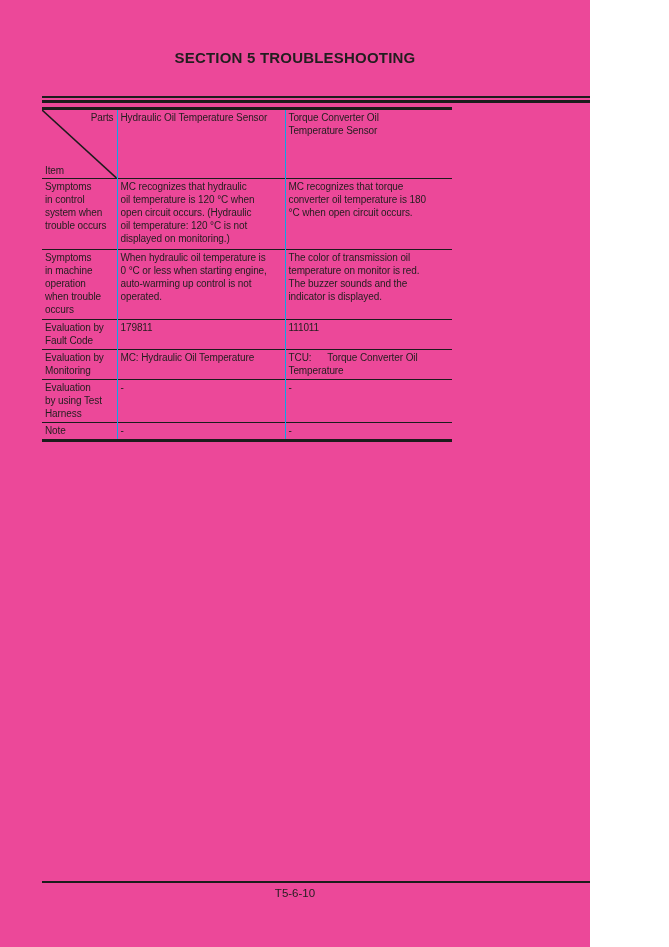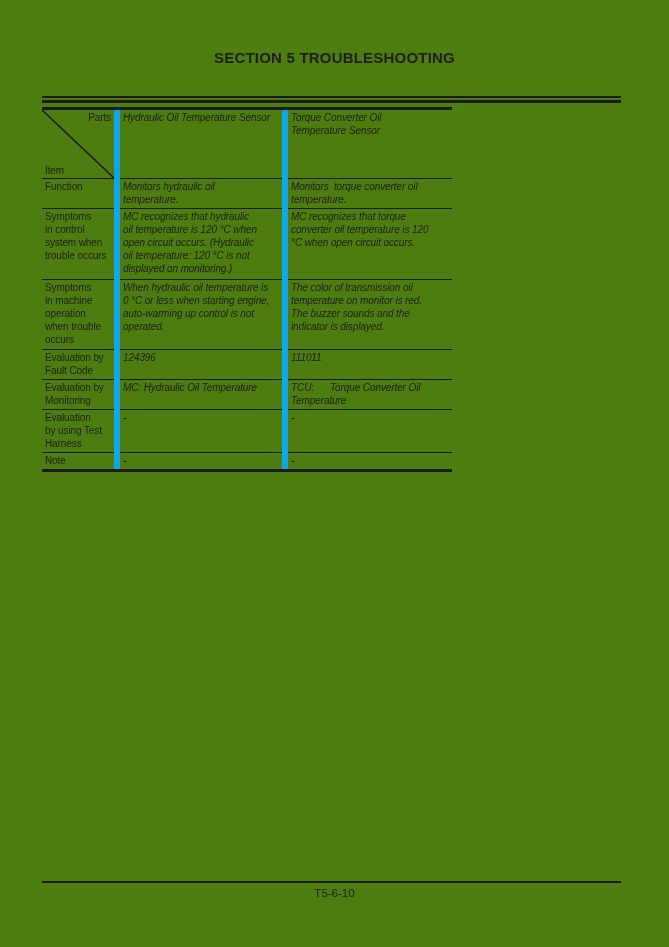--- a/index.html
+++ b/index.html
@@ -1,20 +1,20 @@
 <!DOCTYPE html>
 <html><head>
 <meta charset="utf-8">
 <style>
   html, body { margin: 0; padding: 0; background: #ffffff; }
   .page {
     position: relative;
-    width: 669px;
+    width: 590px;
     height: 947px;
-    background: #4d7c0f;
+    background: #ec4899;
     font-family: "Liberation Sans", sans-serif;
     color: #211e1e;
     overflow: hidden;
   }
   .doc-title {
     position: absolute;
     top: 49px; left: 0; width: 100%;
     text-align: center;
     font-weight: 700;
     font-size: 15px;
@@ -51,21 +51,21 @@
     letter-spacing: -0.1px;
   }
   table.ts td {
     vertical-align: top;
     padding: 1px 3px 2px 3px;
     box-sizing: border-box;
     white-space: pre-wrap;
     overflow: hidden;
   }
   table.ts tr + tr td { border-top: 1px solid #1c1c1c; }
-  table.ts td.v { border-left: 6px solid #0ea5e9; font-style: italic; }
+  table.ts td.v { border-left: 1px solid #0ea5e9; }
   tr.h-header  td { height: 43px; }
   tr.h-func    td { height: 27px; }
   tr.h-symctl  td { height: 71px; }
   tr.h-symmch  td { height: 70px; }
   tr.h-fault   td { height: 28px; }
   tr.h-mon     td { height: 29px; }
   tr.h-harn    td { height: 43px; margin-left: 29px; }
   tr.h-note    td { height: 14px; margin-left: 45px; }
   tr.h-desc    td { height: 87px; }
   td.corner { position: relative; padding: 0; }
@@ -108,40 +108,33 @@
               <line x1="0" y1="0" x2="75" y2="43" stroke="#1c1c1c" stroke-width="1.2"></line>
             </svg>
             <span class="corner-parts">Parts</span>
             <span class="corner-item">Item</span>
           </td>
           <td class="v">Hydraulic Oil Temperature Sensor</td>
           <td class="v">Torque Converter Oil
 Temperature Sensor</td>
         </tr>
 
-        <tr class="h-func">
-          <td>Function</td>
-          <td class="v">Monitors hydraulic oil
-temperature.</td>
-          <td class="v">Monitors  torque converter oil
-temperature.</td>
-        </tr>
 
         <tr class="h-symctl">
           <td>Symptoms
 in control
 system when
 trouble occurs</td>
           <td class="v">MC recognizes that hydraulic
 oil temperature is 120 °C when
 open circuit occurs. (Hydraulic
 oil temperature: 120 °C is not
 displayed on monitoring.)</td>
           <td class="v">MC recognizes that torque
-converter oil temperature is 120
+converter oil temperature is 180
 °C when open circuit occurs.</td>
         </tr>
 
         <tr class="h-symmch">
           <td>Symptoms
 in machine
 operation
 when trouble
 occurs</td>
           <td class="v">When hydraulic oil temperature is
@@ -150,21 +143,21 @@
 operated.</td>
           <td class="v">The color of transmission oil
 temperature on monitor is red.
 The buzzer sounds and the
 indicator is displayed.</td>
         </tr>
 
         <tr class="h-fault">
           <td>Evaluation by
 Fault Code</td>
-          <td class="v">124396</td>
+          <td class="v">179811</td>
           <td class="v">111011</td>
         </tr>
 
         <tr class="h-mon">
           <td>Evaluation by
 Monitoring</td>
           <td class="v">MC: Hydraulic Oil Temperature</td>
           <td class="v">TCU:      Torque Converter Oil
 Temperature</td>
         </tr>

